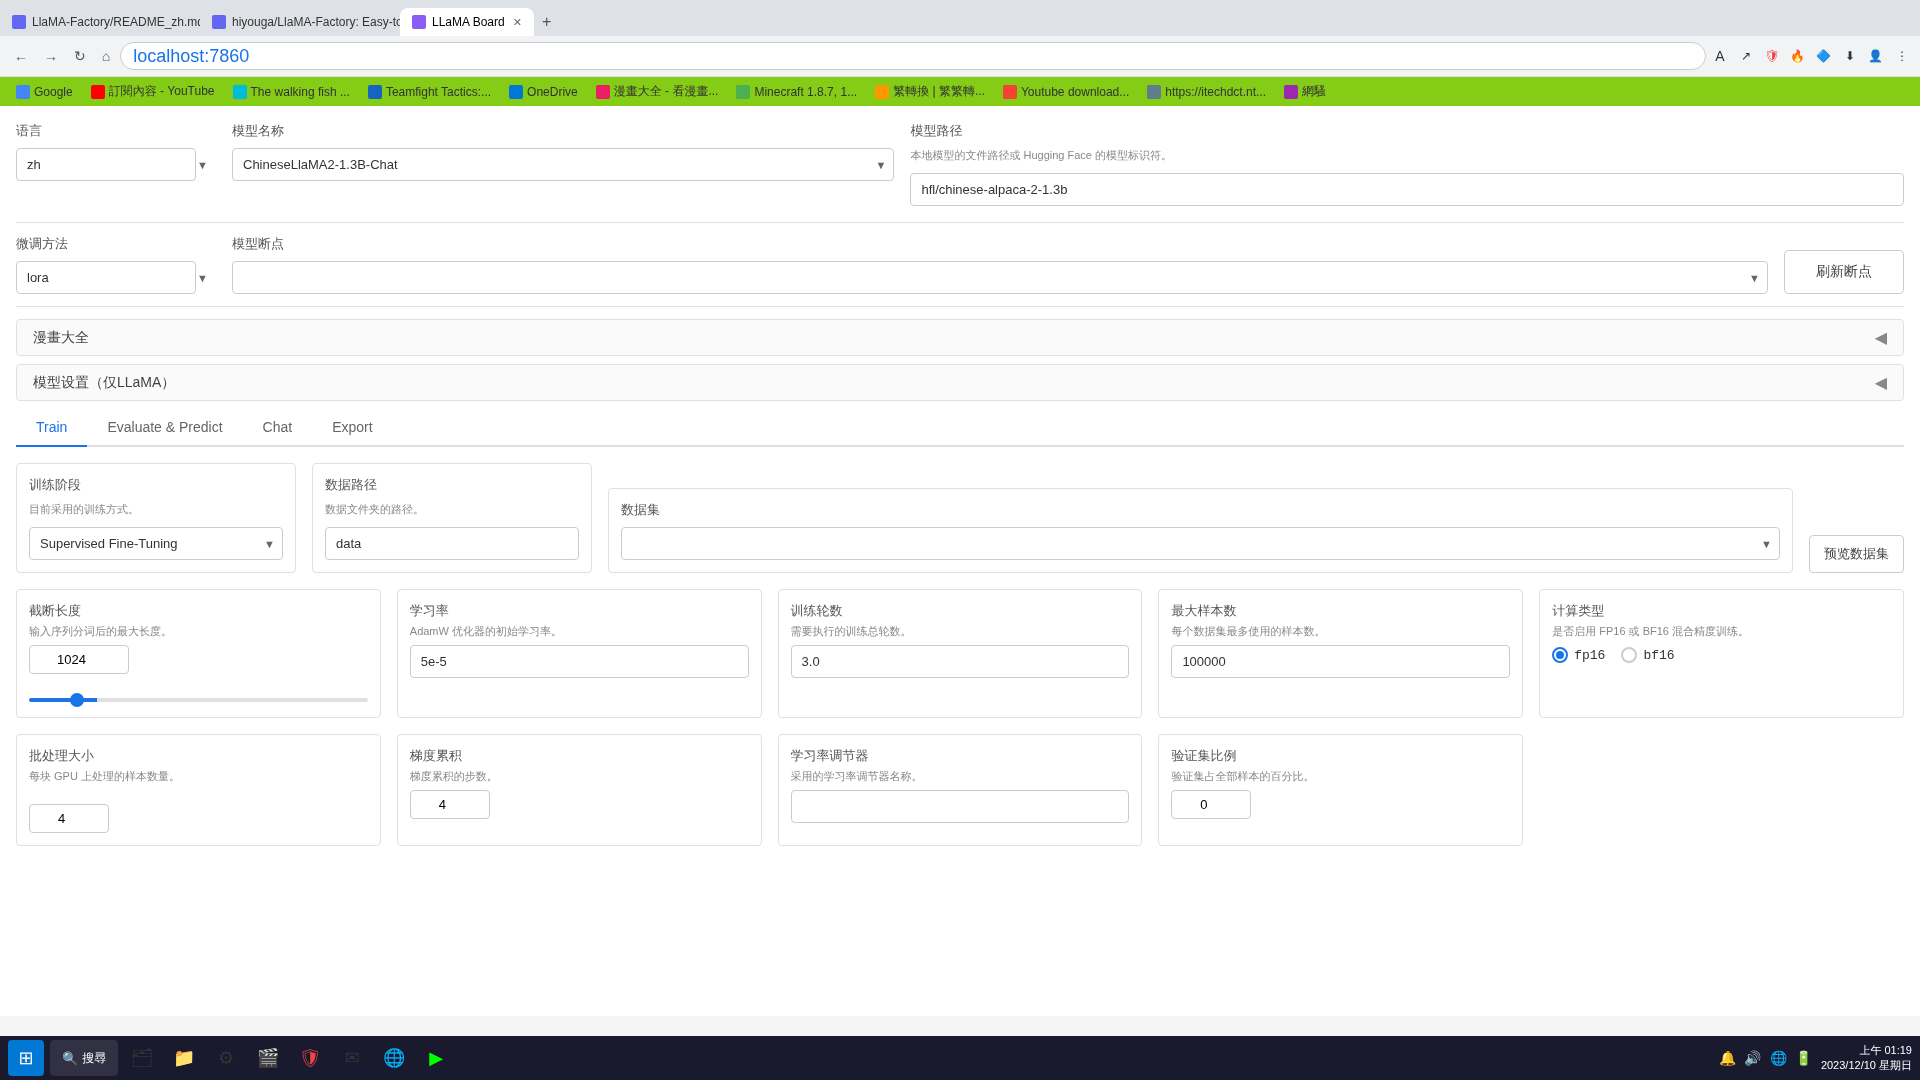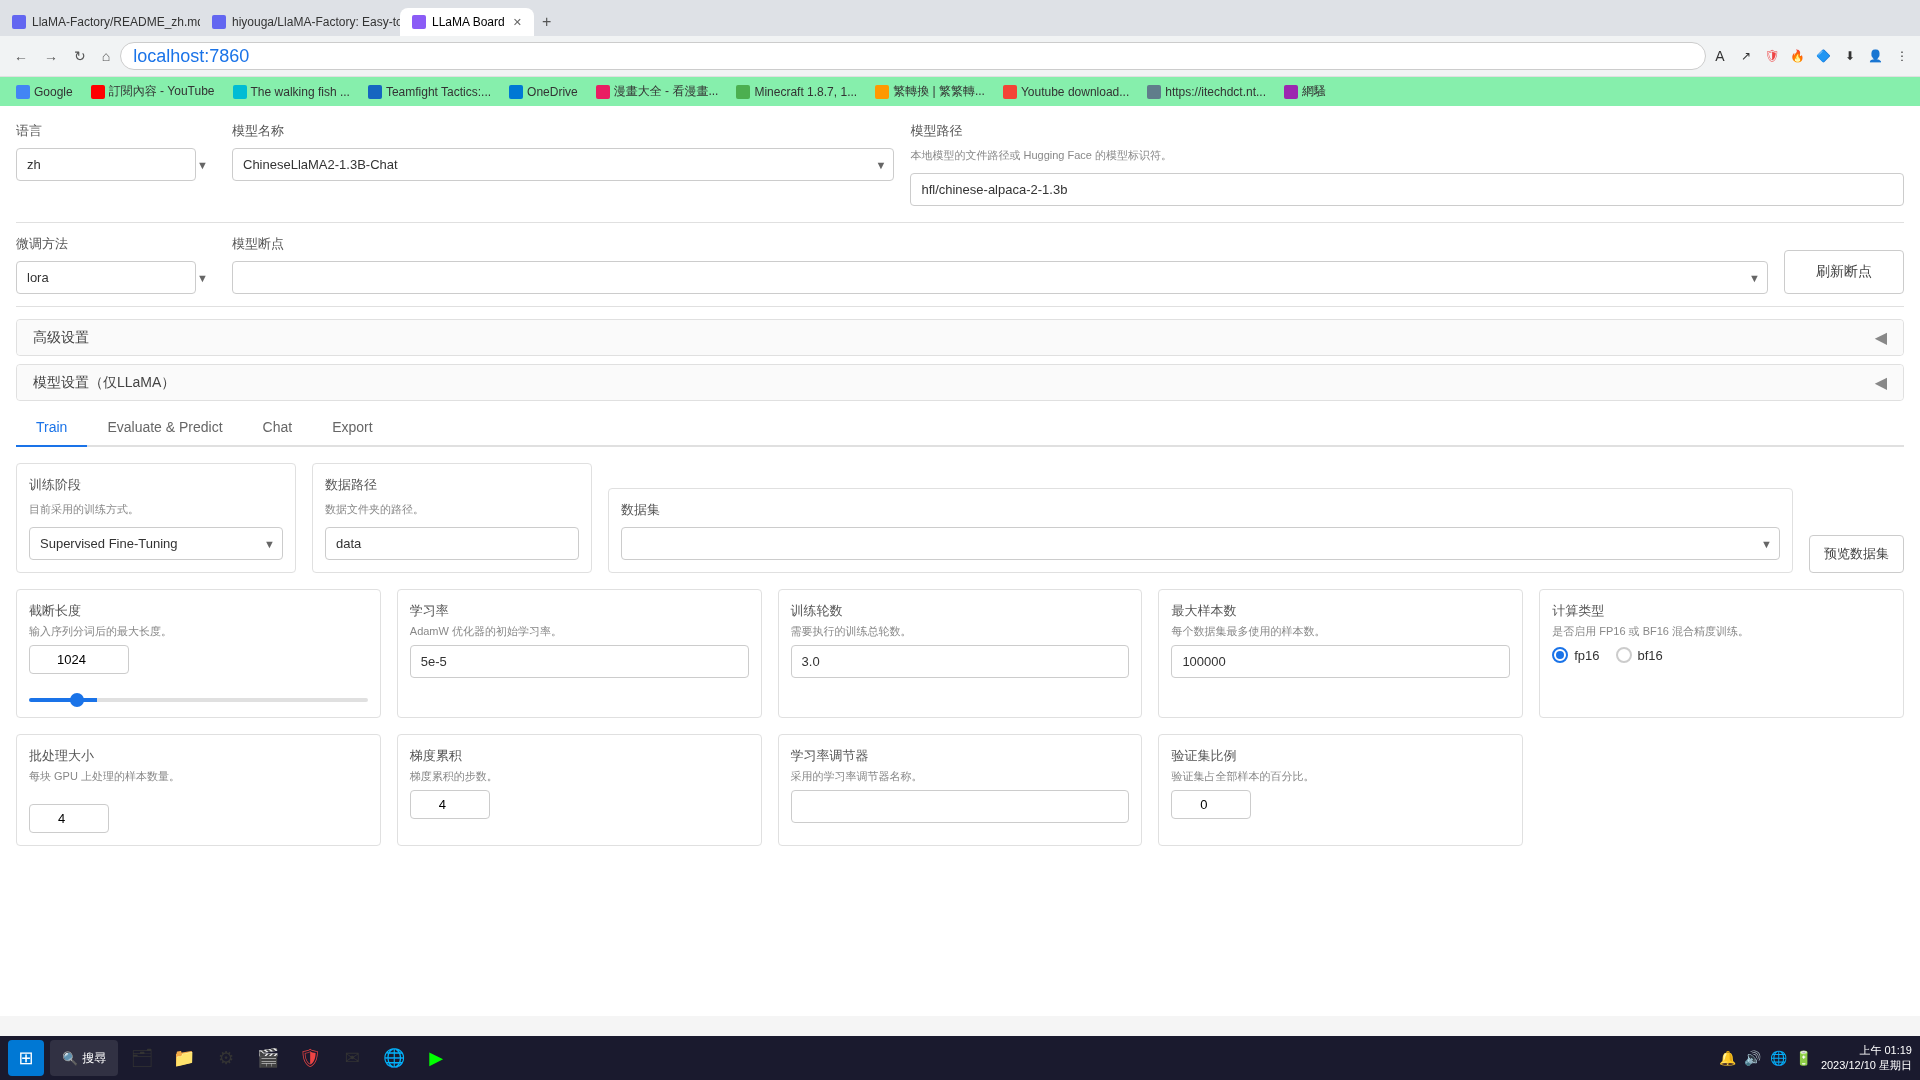--- a/index.html
+++ b/index.html
@@ -14,21 +14,21 @@
     .tab .tab-close { margin-left: 8px; color: #666; font-size: 11px; }
     .tab-add { background: none; border: none; color: #555; font-size: 16px; padding: 0 8px; cursor: pointer; }
 
     .address-bar-row { display: flex; align-items: center; background: #f1f3f4; padding: 4px 8px; height: 40px; gap: 4px; }
     .nav-btn { background: none; border: none; color: #555; font-size: 14px; padding: 4px 6px; cursor: pointer; border-radius: 50%; }
     .address-bar { flex: 1; height: 28px; background: #fff; border: 1px solid #ccc; border-radius: 14px; display: flex; align-items: center; padding: 0 12px; font-size: 18px; color: #1a73e8; }
     .toolbar-icons { display: flex; gap: 6px; align-items: center; }
     .toolbar-icon { width: 20px; height: 20px; border-radius: 50%; display: flex; align-items: center; justify-content: center; cursor: pointer; font-size: 12px; }
 
     
-    .bookmarks-bar { display: flex; align-items: center; background: #86efac; padding: 2px 8px; height: 30px; gap: 2px; border-top: 1px solid #e0e0e0; font-size: 12px; overflow: hidden; }
+    .bookmarks-bar { display: flex; align-items: center; background: #84cc16; padding: 2px 8px; height: 30px; gap: 2px; border-top: 1px solid #e0e0e0; font-size: 12px; overflow: hidden; }
     .bookmark-item { display: flex; align-items: center; padding: 2px 8px; border-radius: 4px; cursor: pointer; white-space: nowrap; color: #333; }
     .bm-icon { width: 14px; height: 14px; margin-right: 4px; border-radius: 2px; flex-shrink: 0; }
 
     
     .page-content { background: #fff; min-height: 910px; padding: 16px; }
     .form-field { display: flex; flex-direction: column; gap: 4px; }
     .field-label { font-size: 13px; color: #555; margin-bottom: 4px; font-weight: 500; }
     .select-container { position: relative; display: inline-flex; align-items: center; }
     .select-box { border: 1px solid #ccc; border-radius: 4px; padding: 8px 32px 8px 10px; background: #fff; appearance: none; font-size: 13px; color: #333; min-width: 160px; cursor: pointer; }
     .select-arrow { position: absolute; right: 8px; pointer-events: none; color: #666; font-size: 11px; }
@@ -48,21 +48,21 @@
     .field-card { border: 1px solid #e0e0e0; border-radius: 4px; padding: 12px; background: #fff; }
     .preview-btn { background: #fff; border: 1px solid #ccc; border-radius: 4px; padding: 8px 14px; cursor: pointer; font-size: 13px; color: #444; white-space: nowrap; }
 
     
     .slider-container { margin-top: 8px; }
     .slider { -webkit-appearance: none; width: 100%; height: 4px; border-radius: 2px; background: linear-gradient(to right, #1a73e8 20%, #e0e0e0 20%); outline: none; cursor: pointer; }
     .slider::-webkit-slider-thumb { -webkit-appearance: none; width: 14px; height: 14px; border-radius: 50%; background: #1a73e8; cursor: pointer; }
 
     
     .radio-group { display: flex; gap: 16px; align-items: center; margin-top: 8px; }
-    .radio-item { display: flex; align-items: center; gap: 6px; cursor: pointer; }
+    .radio-item { display: flex; align-items: center; gap: 6px; cursor: pointer; font-family: Liberation Mono, monospace; }
     .radio-circle { width: 16px; height: 16px; border-radius: 50%; border: 2px solid #1a73e8; display: flex; align-items: center; justify-content: center; flex-shrink: 0; }
     .radio-circle.checked::after { content: ''; width: 8px; height: 8px; border-radius: 50%; background: #1a73e8; }
     .radio-circle.unchecked { border-color: #ccc; }
 
     
     .bottom-bar { background: #1a1a2e; height: 44px; width: 1920px; position: fixed; bottom: 0; display: flex; align-items: center; padding: 0 8px; gap: 6px; }
     .taskbar-icon { width: 36px; height: 36px; display: flex; align-items: center; justify-content: center; border-radius: 4px; cursor: pointer; font-size: 16px; }
     .system-tray { display: flex; align-items: center; gap: 8px; margin-left: auto; color: #fff; font-size: 11px; }
     .tray-time { display: flex; flex-direction: column; align-items: flex-end; line-height: 1.4; }
     .section-block { border: 1px solid #e0e0e0; border-radius: 4px; margin-bottom: 8px; }
@@ -220,21 +220,21 @@
       </div>
     </div>
 
     <button class="refresh-btn">刷新断点</button>
   </div>
 
   <hr class="section-divider">
 
   <div class="section-block">
     <div class="section-block-header">
-      <span class="section-title">高级设置</span>
+      <span class="section-title">漫畫大全</span>
       <span class="collapse-icon">◀</span>
     </div>
   </div>
 
   <div class="section-block">
     <div class="section-block-header">
       <span class="section-title">模型设置（仅LLaMA）</span>
       <span class="collapse-icon">◀</span>
     </div>
   </div>

